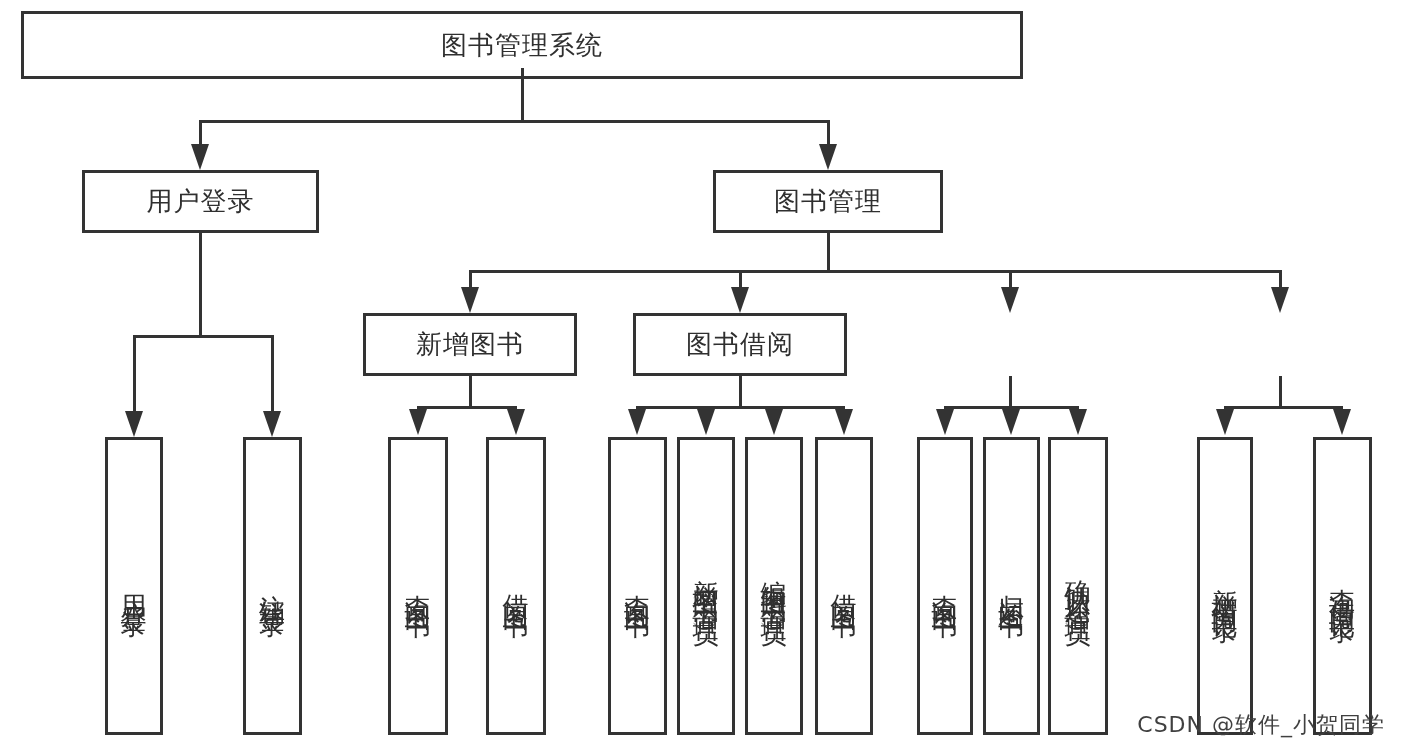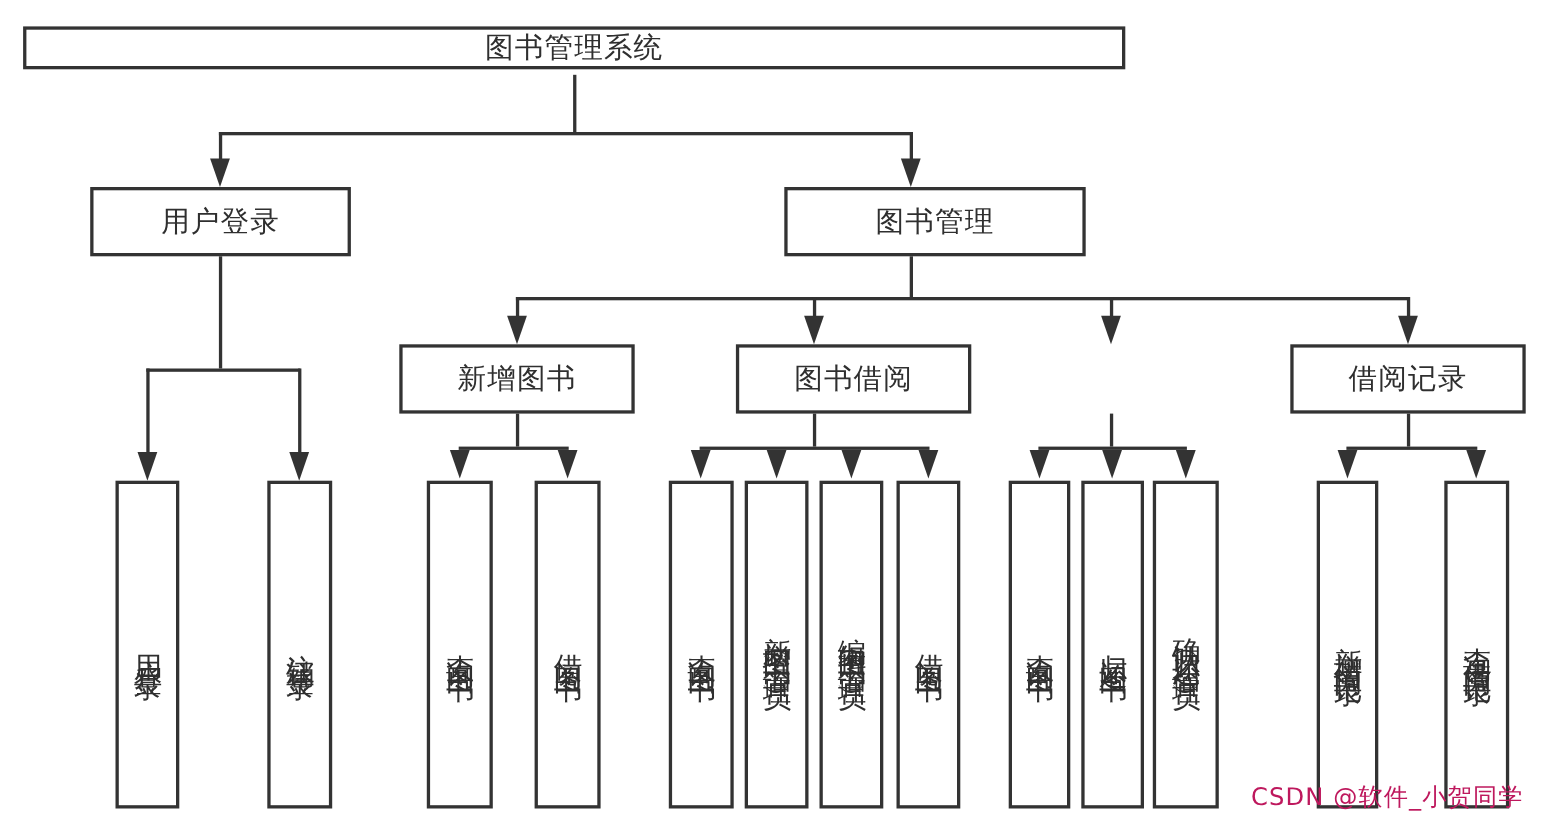--- a/index.html
+++ b/index.html
@@ -21,64 +21,63 @@
   .hl, .vl { position:absolute; background:#333333; }
   .hl { height:3px; }
   .vl { width:3px; }
   .ah {
     position:absolute; width:0; height:0;
     border-left:9px solid transparent; border-right:9px solid transparent;
     border-top:26px solid #333333;
   }
   .watermark {
     position:absolute; right:20px; bottom:7px;
-    font-size:22px; color:#be185d; letter-spacing:1px;
+    font-size:22px; color:#404040; letter-spacing:1px;
     white-space:nowrap; z-index:5;
   }
 </style>
 </head>
 <body>
 
 <div class="canvas">
 
-  <div class="box h" style="left:21px; top:24px; width:1002px; height:39px;">图书管理系统</div>
+  <div class="box h" style="left:21px; top:11px; width:1002px; height:68px;">图书管理系统</div>
 
   <div class="vl" style="left:520.5px; top:68px; height:52px;"></div>
 
   <div class="hl" style="left:199px; top:120px; width:630px;"></div>
 
   <div class="vl" style="left:198.5px; top:120px; height:26px;"></div>
   <div class="ah" style="left:191px; top:144px;"></div>
   <div class="vl" style="left:826.5px; top:120px; height:26px;"></div>
   <div class="ah" style="left:819px; top:144px;"></div>
 
   <div class="box h" style="left:82px; top:170px; width:237px; height:63px;">用户登录</div>
-  <div class="box h" style="left:713px; top:170px; width:274px; height:63px;">图书管理</div>
+  <div class="box h" style="left:713px; top:170px; width:230px; height:63px;">图书管理</div>
 
   <div class="vl" style="left:198.5px; top:233px; height:102px;"></div>
   <div class="hl" style="left:133px; top:335px; width:140px;"></div>
   <div class="vl" style="left:132.5px; top:335px; height:78px;"></div>
   <div class="ah" style="left:125px; top:411px;"></div>
   <div class="vl" style="left:270.5px; top:335px; height:78px;"></div>
   <div class="ah" style="left:263px; top:411px;"></div>
 
   <div class="vl" style="left:826.5px; top:233px; height:37px;"></div>
   <div class="hl" style="left:469px; top:270px; width:812px;"></div>
   <div class="vl" style="left:468.5px; top:270px; height:19px;"></div>
   <div class="ah" style="left:461px; top:287px;"></div>
   <div class="vl" style="left:738.5px; top:270px; height:19px;"></div>
   <div class="ah" style="left:731px; top:287px;"></div>
   <div class="vl" style="left:1008.5px; top:270px; height:19px;"></div>
   <div class="ah" style="left:1001px; top:287px;"></div>
   <div class="vl" style="left:1278.5px; top:270px; height:19px;"></div>
   <div class="ah" style="left:1271px; top:287px;"></div>
 
   <div class="box h" style="left:363px; top:313px; width:214px; height:63px;">新增图书</div>
-  <div class="box h" style="left:633px; top:313px; width:214px; height:63px;margin-left:36px;">图书借阅</div>
-  <div class="box h" style="left:1173px; top:313px; width:214px; height:63px;">借阅记录</div>
+  <div class="box h" style="left:633px; top:313px; width:214px; height:63px;">图书借阅</div>
 
   <div class="vl" style="left:468.5px; top:376px; height:30px;"></div>
   <div class="hl" style="left:417px; top:406px; width:100px;"></div>
   <div class="ah" style="left:409px; top:409px;"></div>
   <div class="ah" style="left:507px; top:409px;"></div>
 
   <div class="vl" style="left:738.5px; top:376px; height:30px;"></div>
   <div class="hl" style="left:636px; top:406px; width:209px;"></div>
   <div class="ah" style="left:628px; top:409px;"></div>
   <div class="ah" style="left:697px; top:409px;"></div>

